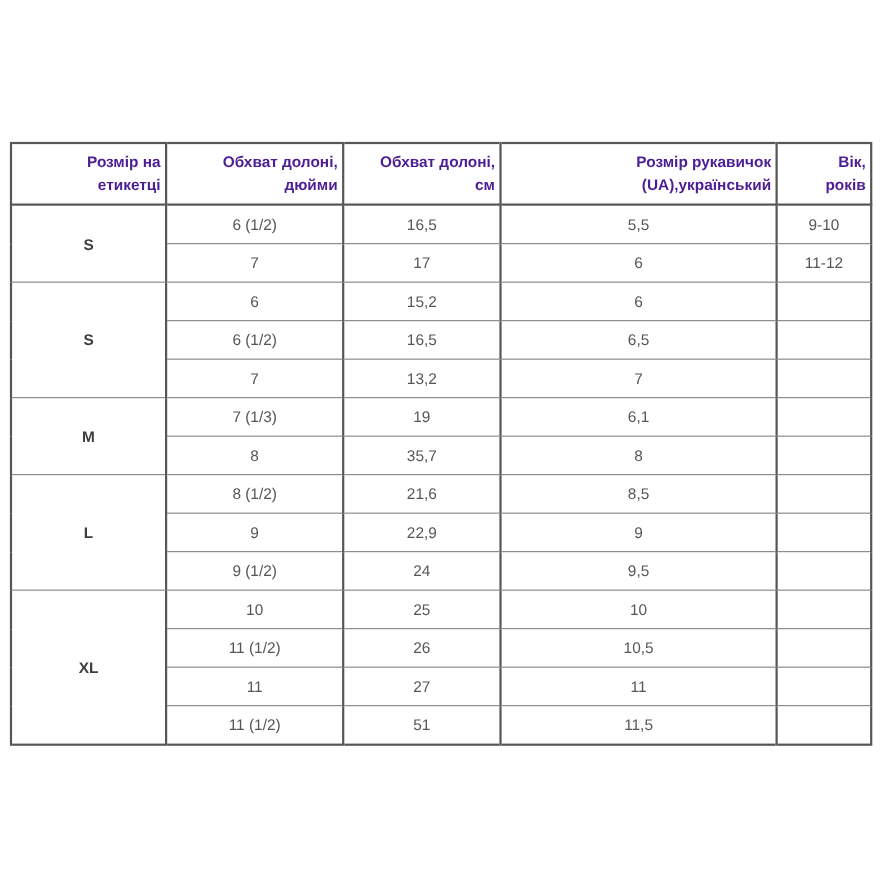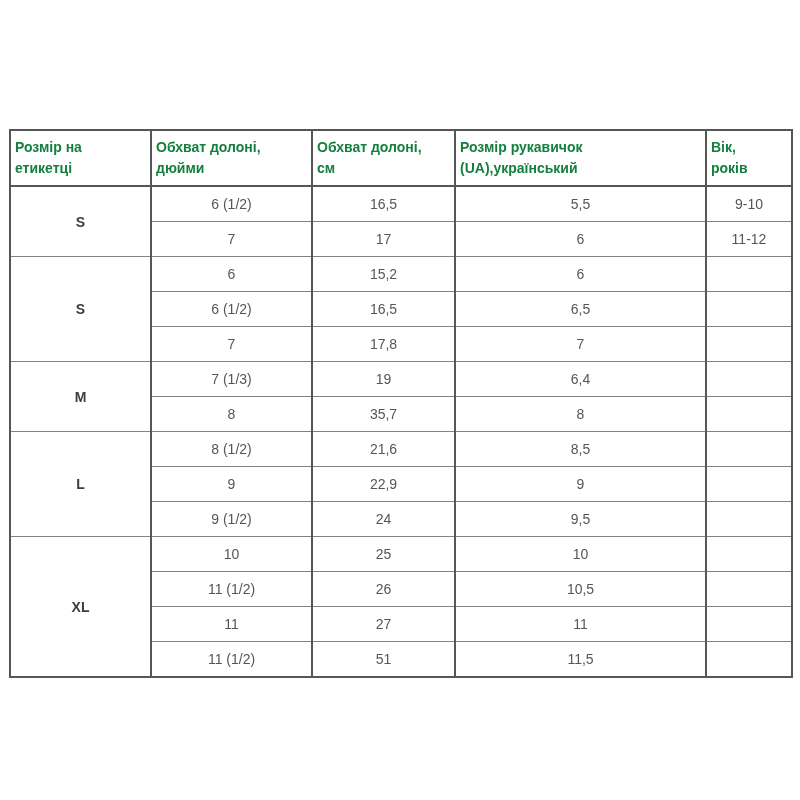--- a/index.html
+++ b/index.html
@@ -21,22 +21,22 @@
     top: 129px;
     width: 782px;
     border-collapse: collapse;
     table-layout: fixed;
     border: 2px solid #565656;
   }
   .size-table th {
     height: 50px;
     font-size: 14px;
     font-weight: bold;
-    color: #15803d;
-    text-align: left;
+    color: #4c1d95;
+    text-align: right;
     vertical-align: middle;
     line-height: 21px;
     padding: 2px 4px;
     border-left: 2px solid #565656;
     border-right: 2px solid #565656;
     border-bottom: 2px solid #565656;
     background: #ffffff;
   }
   .size-table td {
     height: 34px;
@@ -116,30 +116,30 @@
         <td></td>
       </tr>
       <tr>
         <td>6 (1/2)</td>
         <td>16,5</td>
         <td>6,5</td>
         <td></td>
       </tr>
       <tr>
         <td>7</td>
-        <td>17,8</td>
+        <td>13,2</td>
         <td>7</td>
         <td></td>
       </tr>
 
       <tr>
         <td class="glabel" rowspan="2">M</td>
         <td>7 (1/3)</td>
         <td>19</td>
-        <td>6,4</td>
+        <td>6,1</td>
         <td></td>
       </tr>
       <tr>
         <td>8</td>
         <td>35,7</td>
         <td>8</td>
         <td></td>
       </tr>
 
       <tr>

